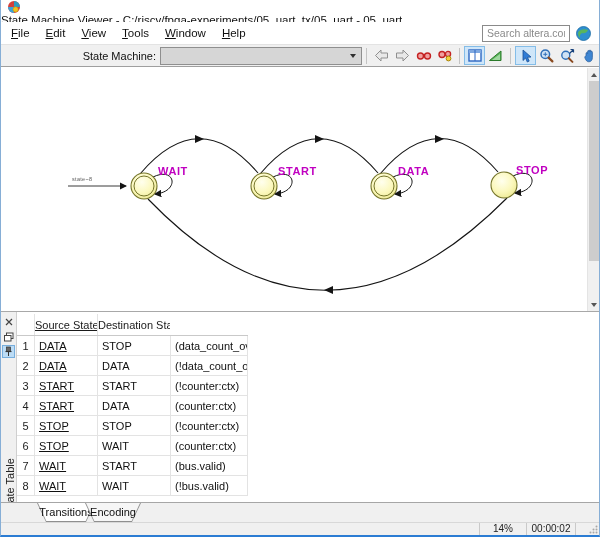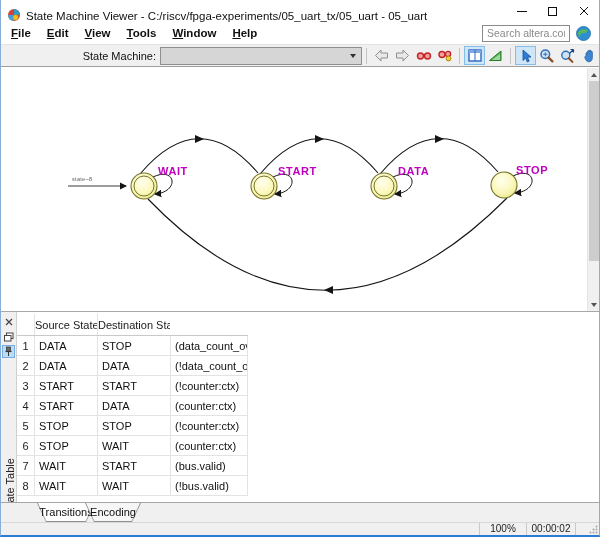--- a/index.html
+++ b/index.html
@@ -1,29 +1,29 @@
 <!DOCTYPE html>
 <html><head>
 <meta charset="utf-8">
 <style>
   *{margin:0;padding:0;box-sizing:border-box;}
   body{font-family:"Liberation Sans",sans-serif;background:#fff;}
   .window{position:relative;width:600px;height:537px;background:#fff;overflow:hidden;
     border-left:1px solid #86aed6;border-right:1px solid #86aed6;border-bottom:2px solid #2b7cd3;}
   
-  .titlebar{position:absolute;top:0;left:0;right:0;height:22px;background:#fff;display:flex;align-items:flex-end;}
+  .titlebar{position:absolute;top:0;left:0;right:0;height:22px;background:#fff;display:flex;align-items:flex-start;flex-direction:column;}
   .appicon{margin:0 5px 0 6px;flex:0 0 auto;}
   .title{font-size:11.5px;color:#101010;white-space:nowrap;}
   .wbtns{margin-left:auto;display:flex;height:22px;}
   .wbtn{width:31px;height:22px;display:flex;align-items:center;justify-content:center;}
   .g-min{width:10px;height:1px;background:#101010;}
   .g-max{width:9px;height:9px;border:1px solid #101010;}
   
   .menubar{position:absolute;top:22px;left:0;right:0;height:22px;background:#fff;display:flex;align-items:center;padding-left:2px;}
-  .menu-item{padding:3px 8px;font-size:11.5px;color:#101010;cursor:default;font-weight:bold;}
+  .menu-item{padding:3px 8px;font-size:11.5px;color:#101010;cursor:default;}
   .menu-item u{text-decoration:underline;}
   .searchwrap{margin-left:auto;display:flex;align-items:center;margin-right:7px;}
   .search{width:88px;height:17px;border:1px solid #8a8a8a;font-size:10.5px;padding:0 4px;color:#333;font-family:"Liberation Sans",sans-serif;}
   .search::placeholder{color:#8a8a8a;}
   .globe-btn{width:18px;height:18px;border:none;background:transparent;padding:0;margin-left:4px;display:flex;align-items:center;justify-content:center;}
   
   .toolbar{position:absolute;top:44px;left:0;right:0;height:23px;background:#f0f0f0;border-top:1px solid #e3e3e3;border-bottom:1px solid #9f9f9f;display:flex;align-items:center;padding-left:6px;justify-content:flex-end;}
   .tb-label{font-size:11px;color:#101010;margin-right:4px;white-space:nowrap;}
   .combo{width:202px;height:18px;background:#d6d6d6;border:1px solid #8f8f8f;display:flex;align-items:center;font-size:11px;padding-left:4px;color:#101010;}
   .combo-value{white-space:nowrap;overflow:hidden;}
@@ -43,21 +43,21 @@
   .panel{position:absolute;top:311px;left:0;right:0;height:191px;background:#fff;border-top:1px solid #a8a8a8;}
   .minibar{position:absolute;left:0;top:0;width:16px;height:191px;background:#f0f0f0;border-right:1px solid #cfcfcf;display:flex;flex-direction:column;align-items:center;padding-top:3px;gap:2px;}
   .mb-btn{width:13px;height:13px;display:flex;align-items:center;justify-content:center;border:1px solid transparent;}
   .mb-btn.pinned{background:#bcdcf5;border-color:#77aedd;}
   .tbl{position:absolute;left:16px;top:2px;width:231px;font-size:11px;color:#101010;}
   .trow{display:flex;height:20px;border-bottom:1px solid #e3e3e3;background:#fff;}
   .trow.head{height:22px;border-bottom:1px solid #c9c9c9;}
   .tc{line-height:20px;white-space:nowrap;overflow:hidden;}
   .head .tc{line-height:22px;text-align:center;color:#1a1a1a;}
   .c0{width:17px;text-align:center;color:#222;}
-  .c1{width:63px;padding-left:4px;border-left:1px solid #e3e3e3;}
+  .c1{width:63px;padding-left:4px;border-left:1px solid #e3e3e3;text-decoration:underline;}
   .c2{width:73px;padding-left:4px;border-left:1px solid #e3e3e3;}
   .c3{width:78px;padding-left:4px;border-left:1px solid #e3e3e3;border-right:1px solid #e3e3e3;}
   .head .c1,.head .c2,.head .c3{padding-left:0;}
   .vtext{position:absolute;left:3px;top:513px;width:74px;transform:rotate(-90deg);transform-origin:0 0;font-size:11px;color:#222;white-space:nowrap;}
   
   .tabbar{position:absolute;top:502px;left:0;right:0;height:20px;background:#f0f0f0;border-top:1px solid #a6a6a6;}
   .tab{position:absolute;top:0;height:19px;}
   .tab .bg{position:absolute;inset:0;background:#8f8f8f;clip-path:polygon(0 0,100% 0,calc(100% - 9px) 100%,9px 100%);}
   .tab .fg{position:absolute;left:1px;right:1px;top:0;bottom:1px;background:#fff;clip-path:polygon(0 0,100% 0,calc(100% - 8.3px) 100%,8.3px 100%);}
   .tab.inactive .fg{background:#f6f6f6;}
@@ -344,21 +344,21 @@
       </div>
       <div class="tab inactive" style="left: 84px; width: 56px;">
         <div class="bg"></div>
         <div class="fg"></div>
         <div class="lbl">Encoding</div>
       </div>
     </div>
 
   <div class="statusbar">
     <div class="sb-spacer"></div>
-    <div class="sb-cell sb-zoom">100%</div>
+    <div class="sb-cell sb-zoom">14%</div>
     <div class="sb-cell sb-time">00:00:02</div>
     <div class="sb-cell sb-pad"></div>
     <svg width="9" height="9" viewBox="0 0 9 9" style="margin-right:1px;">
       <circle cx="7.5" cy="1.5" r="1" fill="#a8a8a8"></circle>
       <circle cx="4.5" cy="4.5" r="1" fill="#a8a8a8"></circle>
         <circle cx="7.5" cy="4.5" r="1" fill="#a8a8a8"></circle>
       <circle cx="1.5" cy="7.5" r="1" fill="#a8a8a8"></circle>
         <circle cx="4.5" cy="7.5" r="1" fill="#a8a8a8"></circle>
         <circle cx="7.5" cy="7.5" r="1" fill="#a8a8a8"></circle>
     </svg>

